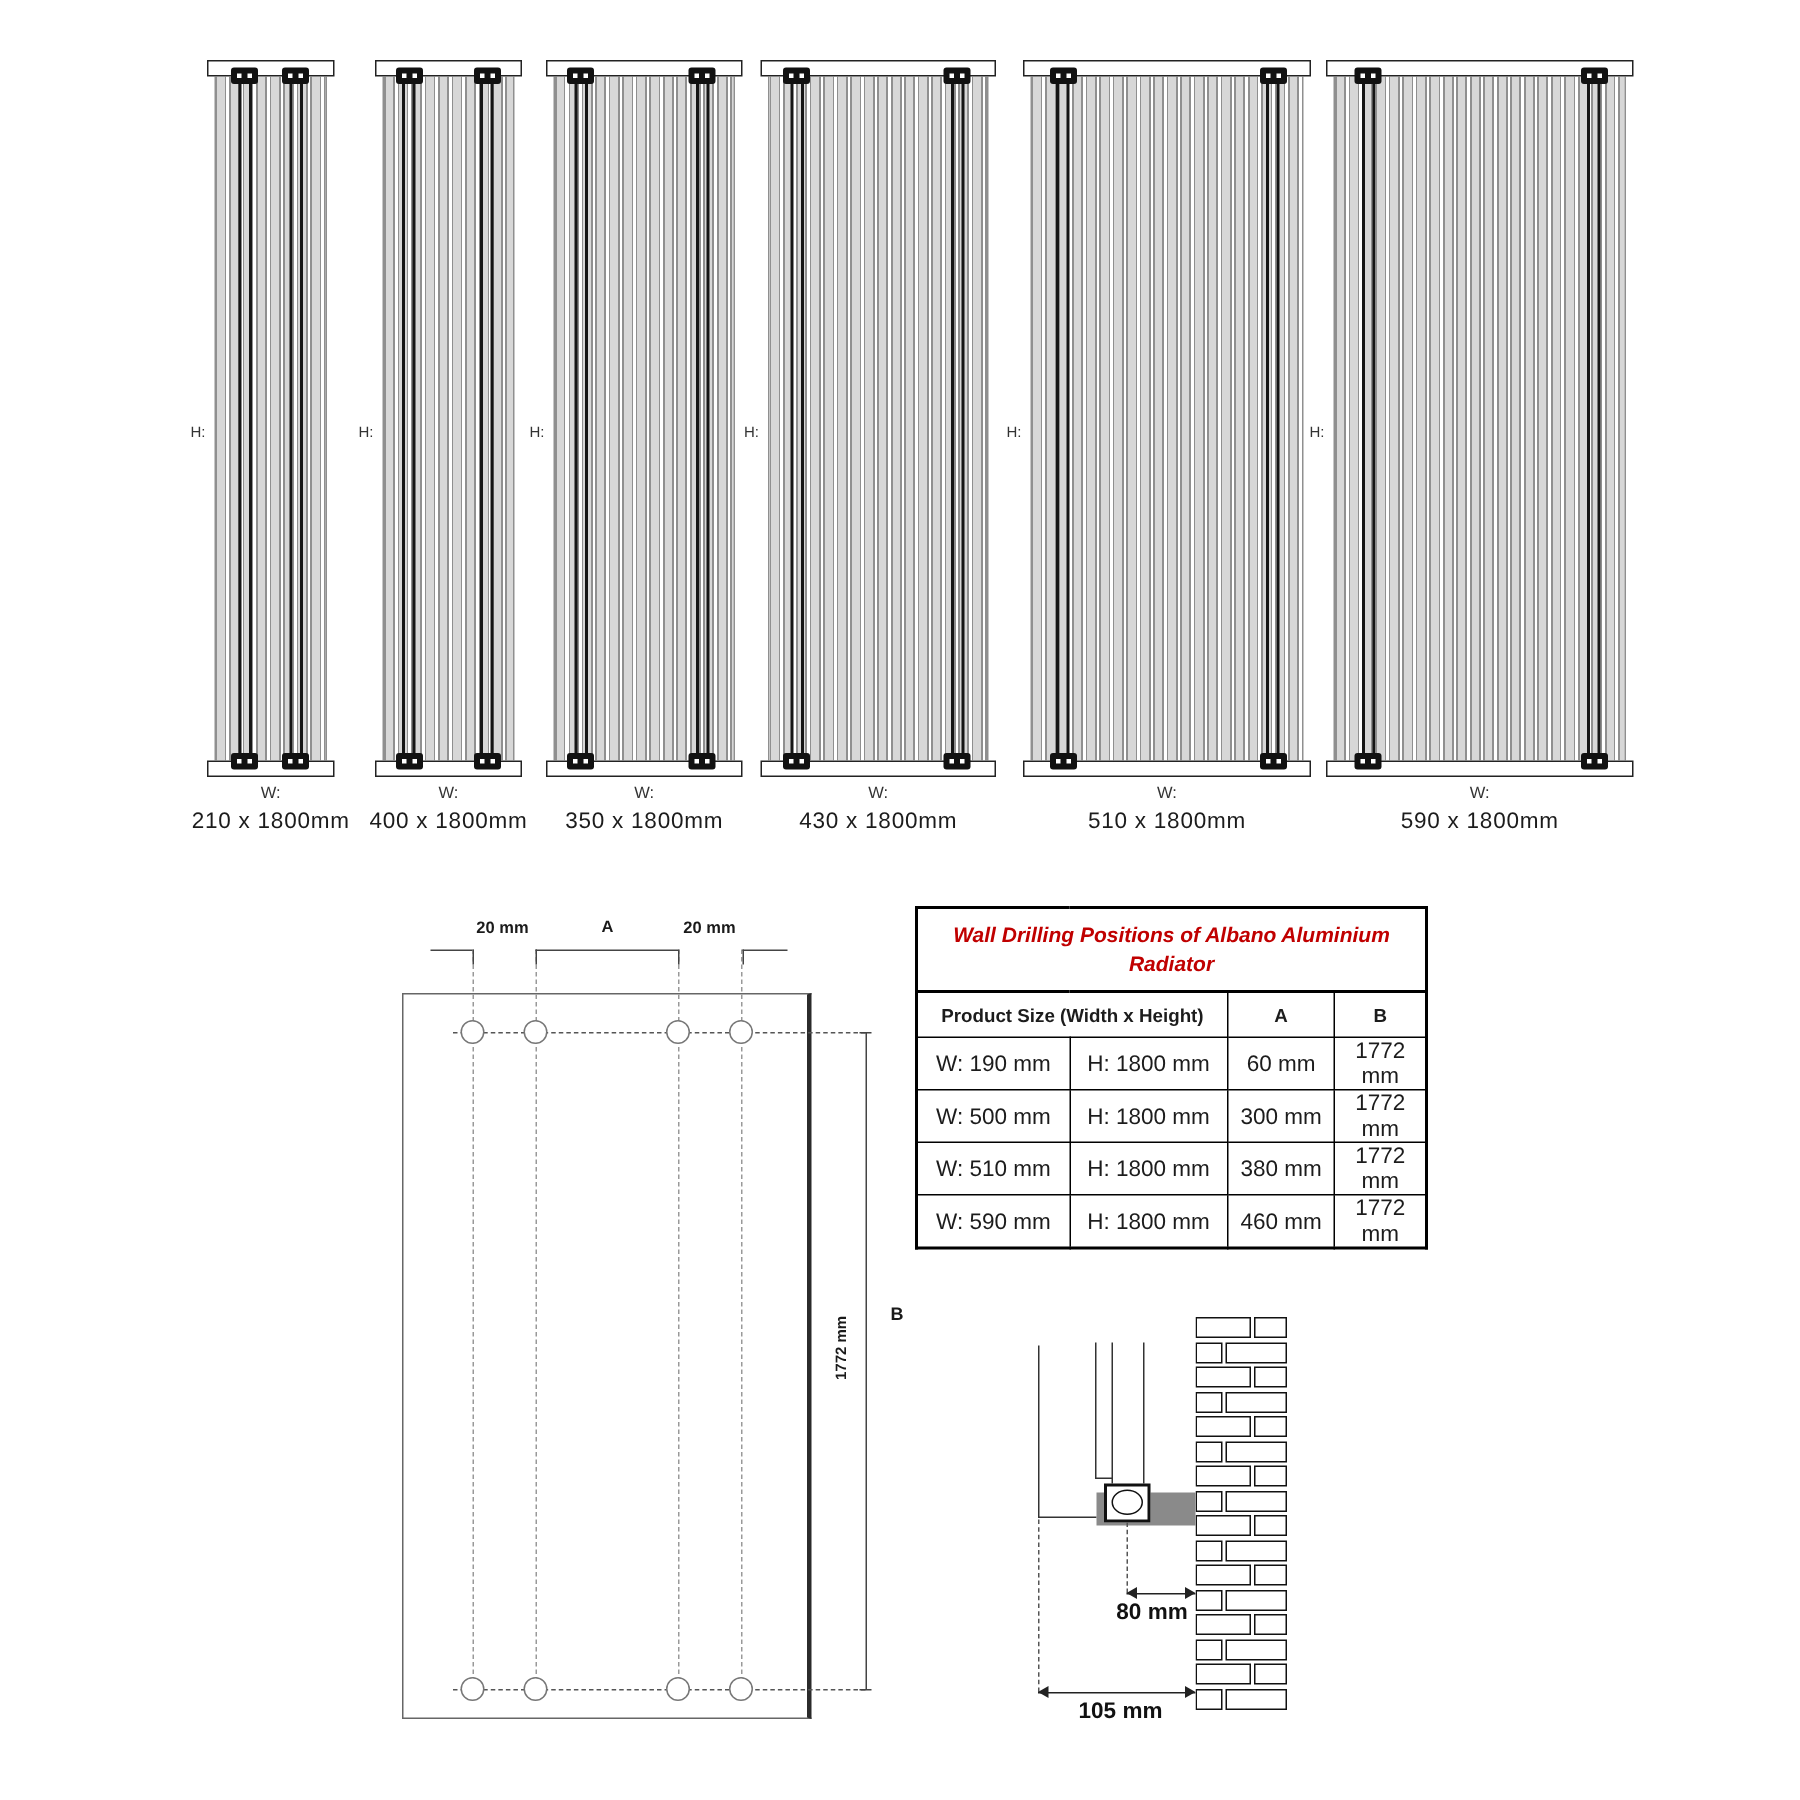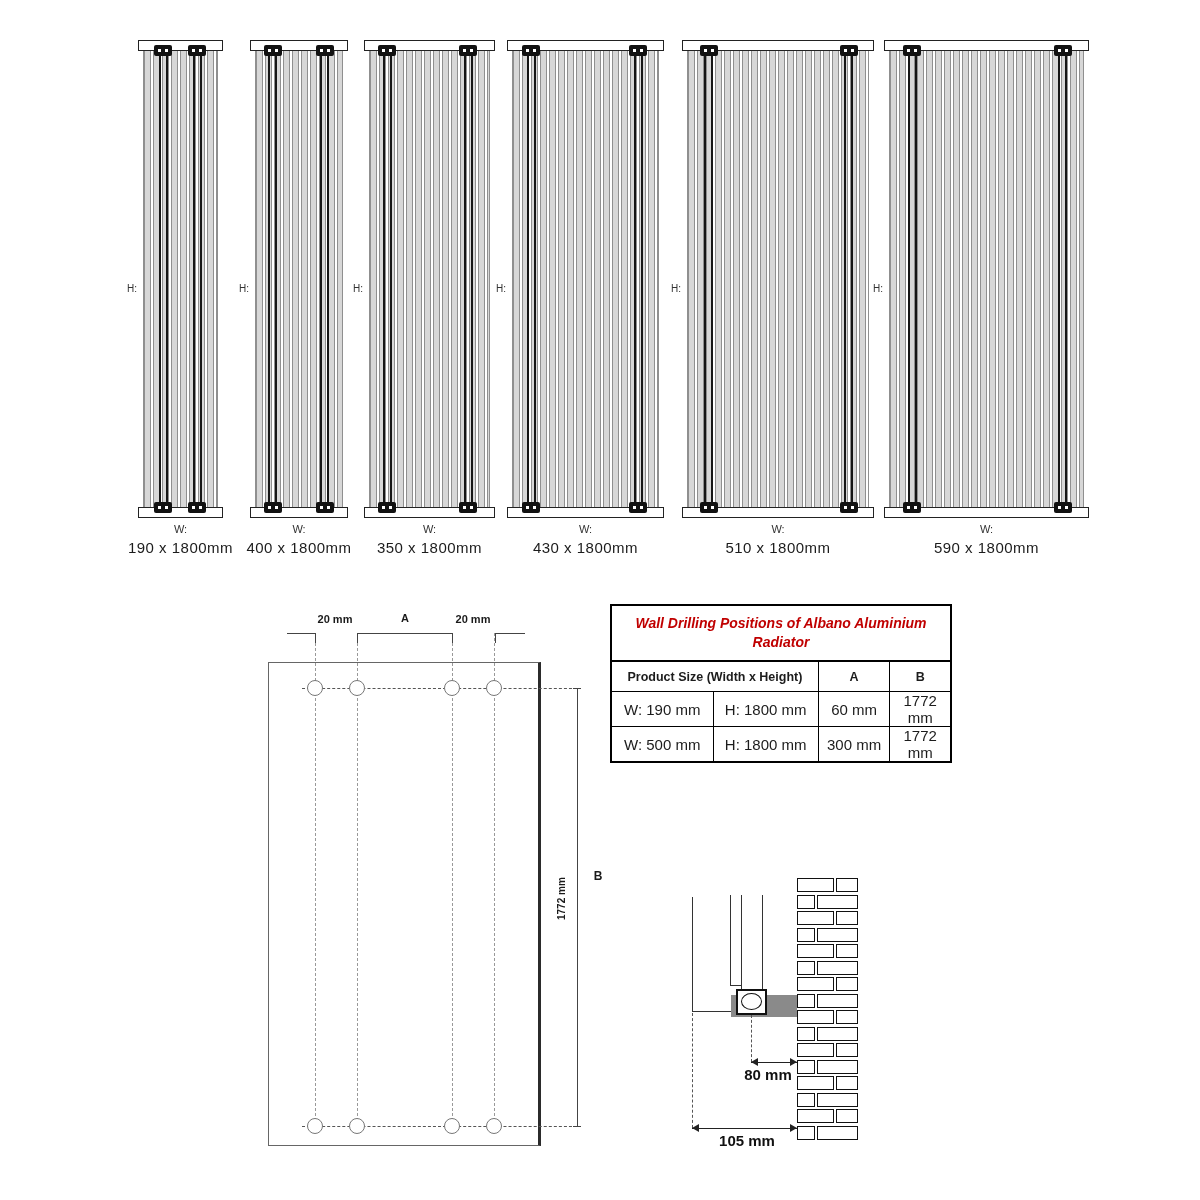--- a/index.html
+++ b/index.html
@@ -82,21 +82,21 @@
         <div class="rad-pipe" style="left: calc(27% - 4.5px);"></div>
         <div class="rad-pipe" style="left: calc(72% - 4.5px);"></div>
         <div class="rad-bar rad-bar-top"></div>
         <div class="rad-bar rad-bar-bottom"></div>
         <div class="rad-bracket" style="top: 5px; left: calc(27% - 9px);"></div>
         <div class="rad-bracket" style="top: 462px; left: calc(27% - 9px);"></div>
         <div class="rad-bracket" style="top: 5px; left: calc(72% - 9px);"></div>
         <div class="rad-bracket" style="top: 462px; left: calc(72% - 9px);"></div>
         <div class="rad-h-label">H:</div>
         <div class="rad-w-label">W:</div>
-        <div class="rad-caption">190 x 1800mm</div>
+        <div class="rad-caption">210 x 1800mm</div>
       </div>
       <div class="radiator" style="left: 255px; width: 88px;">
         <div class="rad-fins"></div>
         <div class="rad-pipe" style="left: calc(20% - 4.5px);"></div>
         <div class="rad-pipe" style="left: calc(79% - 4.5px);"></div>
         <div class="rad-bar rad-bar-top"></div>
         <div class="rad-bar rad-bar-bottom"></div>
         <div class="rad-bracket" style="top: 5px; left: calc(20% - 9px);"></div>
         <div class="rad-bracket" style="top: 462px; left: calc(20% - 9px);"></div>
         <div class="rad-bracket" style="top: 5px; left: calc(79% - 9px);"></div>
@@ -215,20 +215,32 @@
           <td class="t-cell">H: 1800 mm</td>
           <td class="t-cell">60 mm</td>
           <td class="t-cell">1772 mm</td>
         </tr>
         <tr>
           <td class="t-cell">W: 500 mm</td>
           <td class="t-cell">H: 1800 mm</td>
           <td class="t-cell">300 mm</td>
           <td class="t-cell">1772 mm</td>
         </tr>
+        <tr>
+          <td class="t-cell">W: 510 mm</td>
+          <td class="t-cell">H: 1800 mm</td>
+          <td class="t-cell">380 mm</td>
+          <td class="t-cell">1772 mm</td>
+        </tr>
+        <tr>
+          <td class="t-cell">W: 590 mm</td>
+          <td class="t-cell">H: 1800 mm</td>
+          <td class="t-cell">460 mm</td>
+          <td class="t-cell">1772 mm</td>
+        </tr>
       </tbody>
     </table>
   <div id="side-view">
       <div class="abs sv-line-v" style="left: 692px; top: 897px; height: 115px;"></div>
       <div class="abs sv-line-h" style="left: 692px; top: 1011px; width: 39px;"></div>
       <div class="abs sv-line-v" style="left: 730px; top: 895px; height: 91px;"></div>
       <div class="abs sv-line-h" style="left: 730px; top: 985px; width: 12px;"></div>
       <div class="abs sv-line-v" style="left: 741px; top: 895px; height: 95px;"></div>
       <div class="abs sv-line-v" style="left: 762px; top: 895px; height: 95px;"></div>
       <div class="abs sv-grey" style="left: 731px; top: 995px; width: 66px; height: 22px;"></div>

